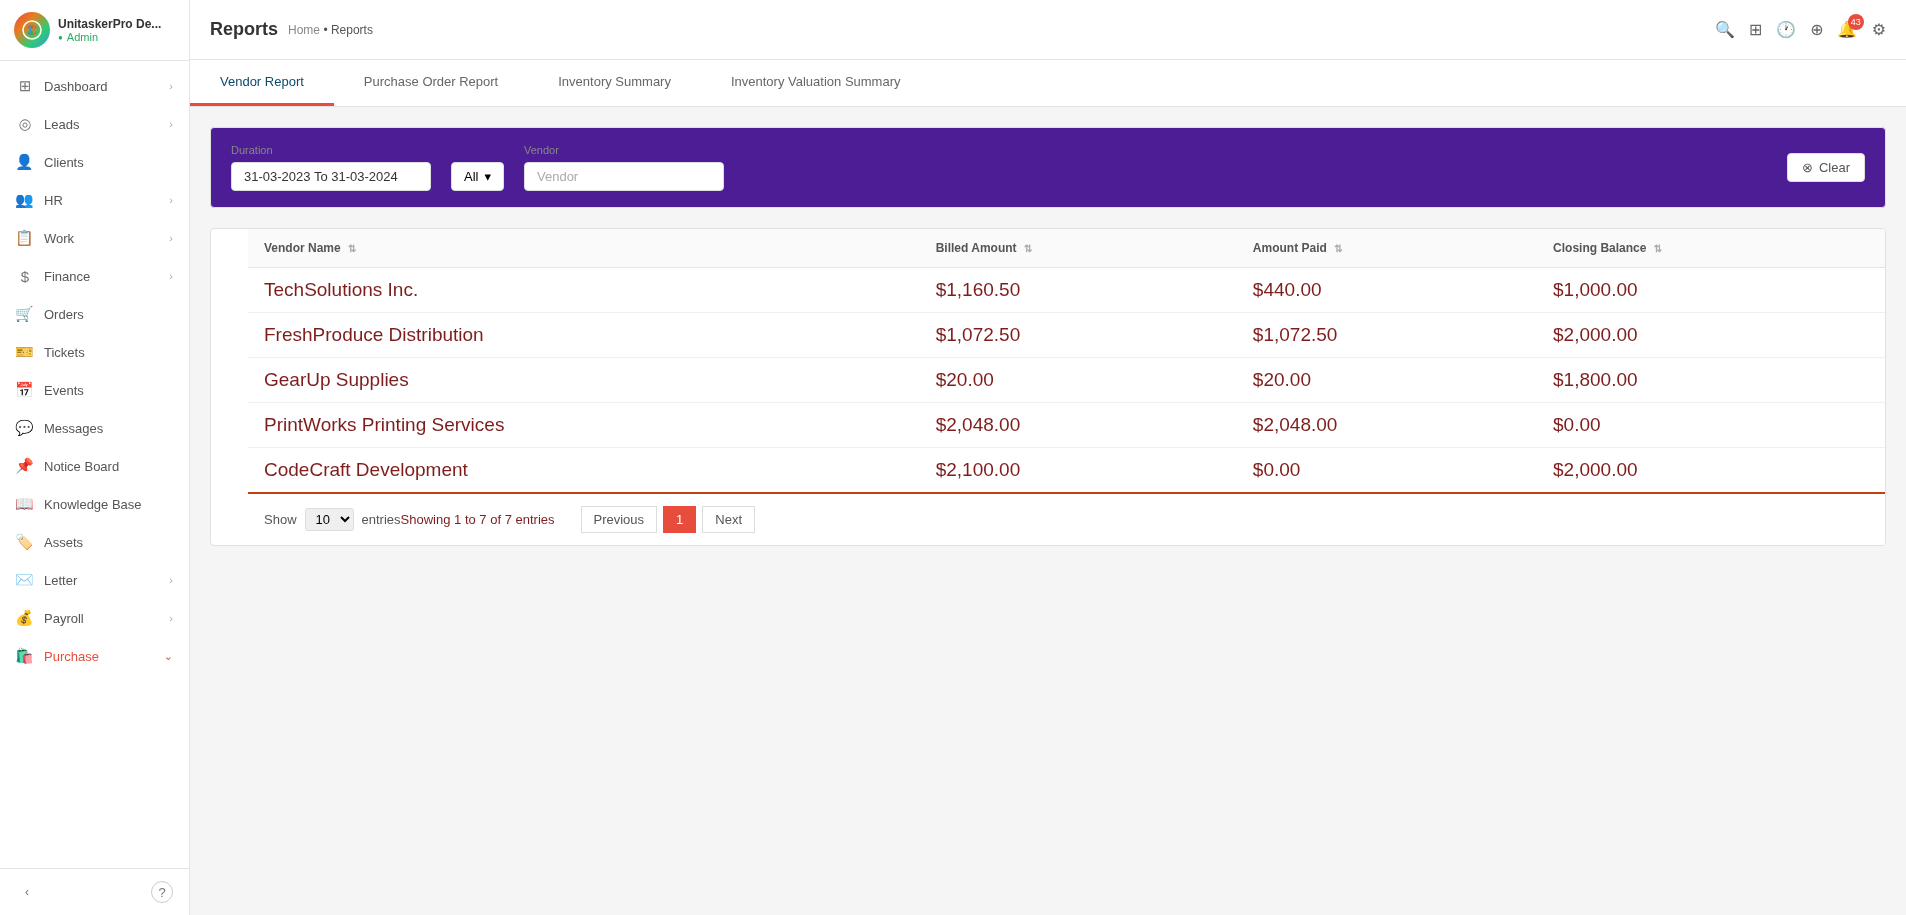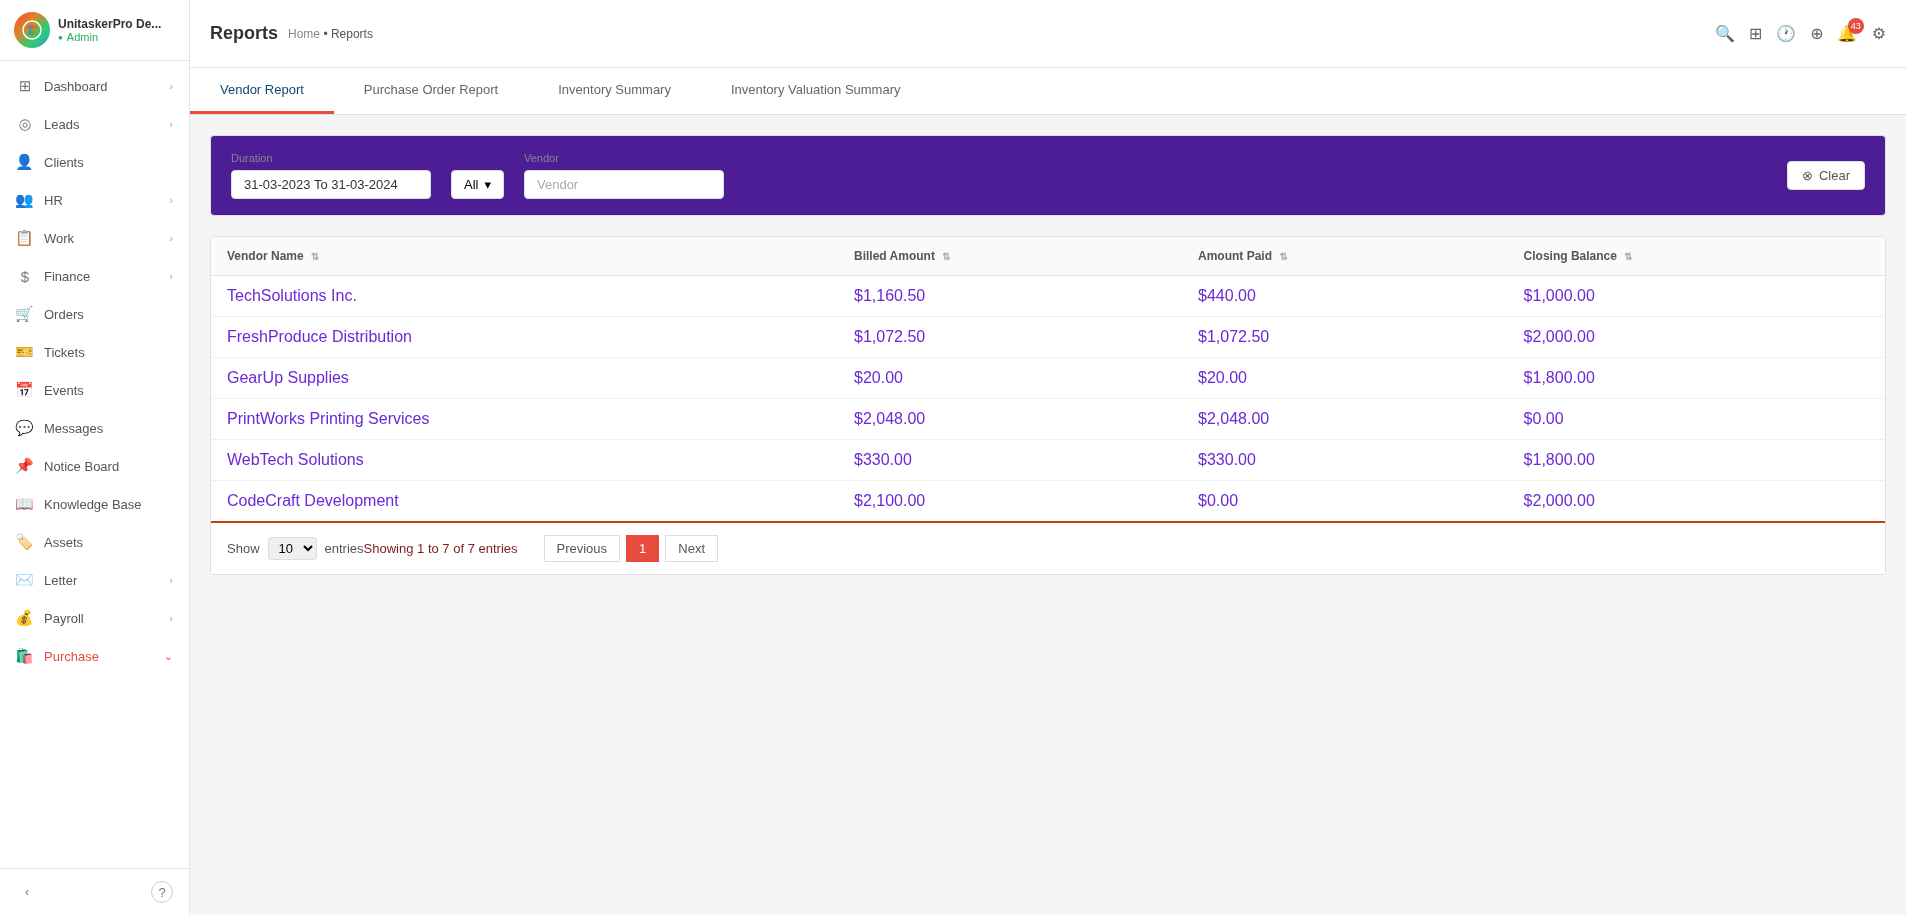--- a/index.html
+++ b/index.html
@@ -62,21 +62,21 @@
     }
 
     
     .main { flex: 1; display: flex; flex-direction: column; overflow: hidden; }
 
     
     .topbar {
       background: #fff;
       border-bottom: 1px solid #e5e5e5;
       padding: 0 20px;
-      height: 68px;
+      height: 60px;
       display: flex; align-items: center; justify-content: space-between;
     }
     .topbar-left { display: flex; align-items: center; gap: 10px; }
     .topbar-title { font-size: 18px; font-weight: 600; color: #333; }
     .breadcrumb { font-size: 12px; color: #888; }
     .breadcrumb a { color: #888; text-decoration: none; }
     .breadcrumb span { color: #555; }
 
     .topbar-right { display: flex; align-items: center; gap: 14px; color: #666; }
     .topbar-icon { font-size: 16px; cursor: pointer; position: relative; }
@@ -157,37 +157,38 @@
       height: fit-content;
       align-self: center;
     }
 
     
     .table-container {
       background: #fff;
       border: 1px solid #e0e0e0;
       border-radius: 4px;
       overflow: hidden;
+      padding-left: 37px;
     }
     table { width: 100%; border-collapse: collapse; }
     thead th {
       background: #fafafa;
       padding: 12px 16px;
       text-align: left;
       font-size: 12px;
       font-weight: 600;
       color: #555;
       border-bottom: 1px solid #e5e5e5;
     }
     thead th .sort-icon { color: #aaa; font-size: 10px; margin-left: 4px; }
     tbody td {
       padding: 11px 16px;
       border-bottom: 1px solid #f0f0f0;
-      color: #6d28d9;
-      font-size: 16px;
+      color: #7f1d1d;
+      font-size: 19px;
     }
     tbody tr:last-child td { border-bottom: none; }
 
     
     .table-footer {
       display: flex;
       align-items: center;
       justify-content: flex-start;
       padding: 12px 16px;
       border-top: 2px solid #c2410c;
@@ -468,26 +469,20 @@
       <td>$20.00</td>
       <td>$1,800.00</td>
     </tr>
               <tr>
       <td>PrintWorks Printing Services</td>
       <td>$2,048.00</td>
       <td>$2,048.00</td>
       <td>$0.00</td>
     </tr>
               <tr>
-      <td>WebTech Solutions</td>
-      <td>$330.00</td>
-      <td>$330.00</td>
-      <td>$1,800.00</td>
-    </tr>
-              <tr>
       <td>CodeCraft Development</td>
       <td>$2,100.00</td>
       <td>$0.00</td>
       <td>$2,000.00</td>
     </tr>
             </tbody>
         </table>
 
         <div class="table-footer">
           <div class="show-entries">

